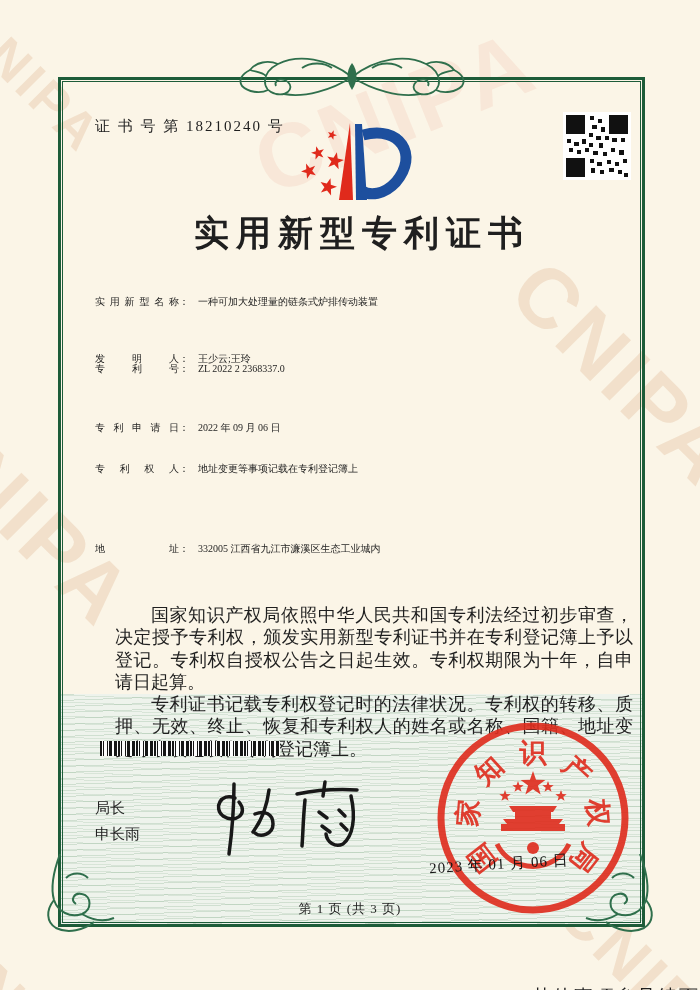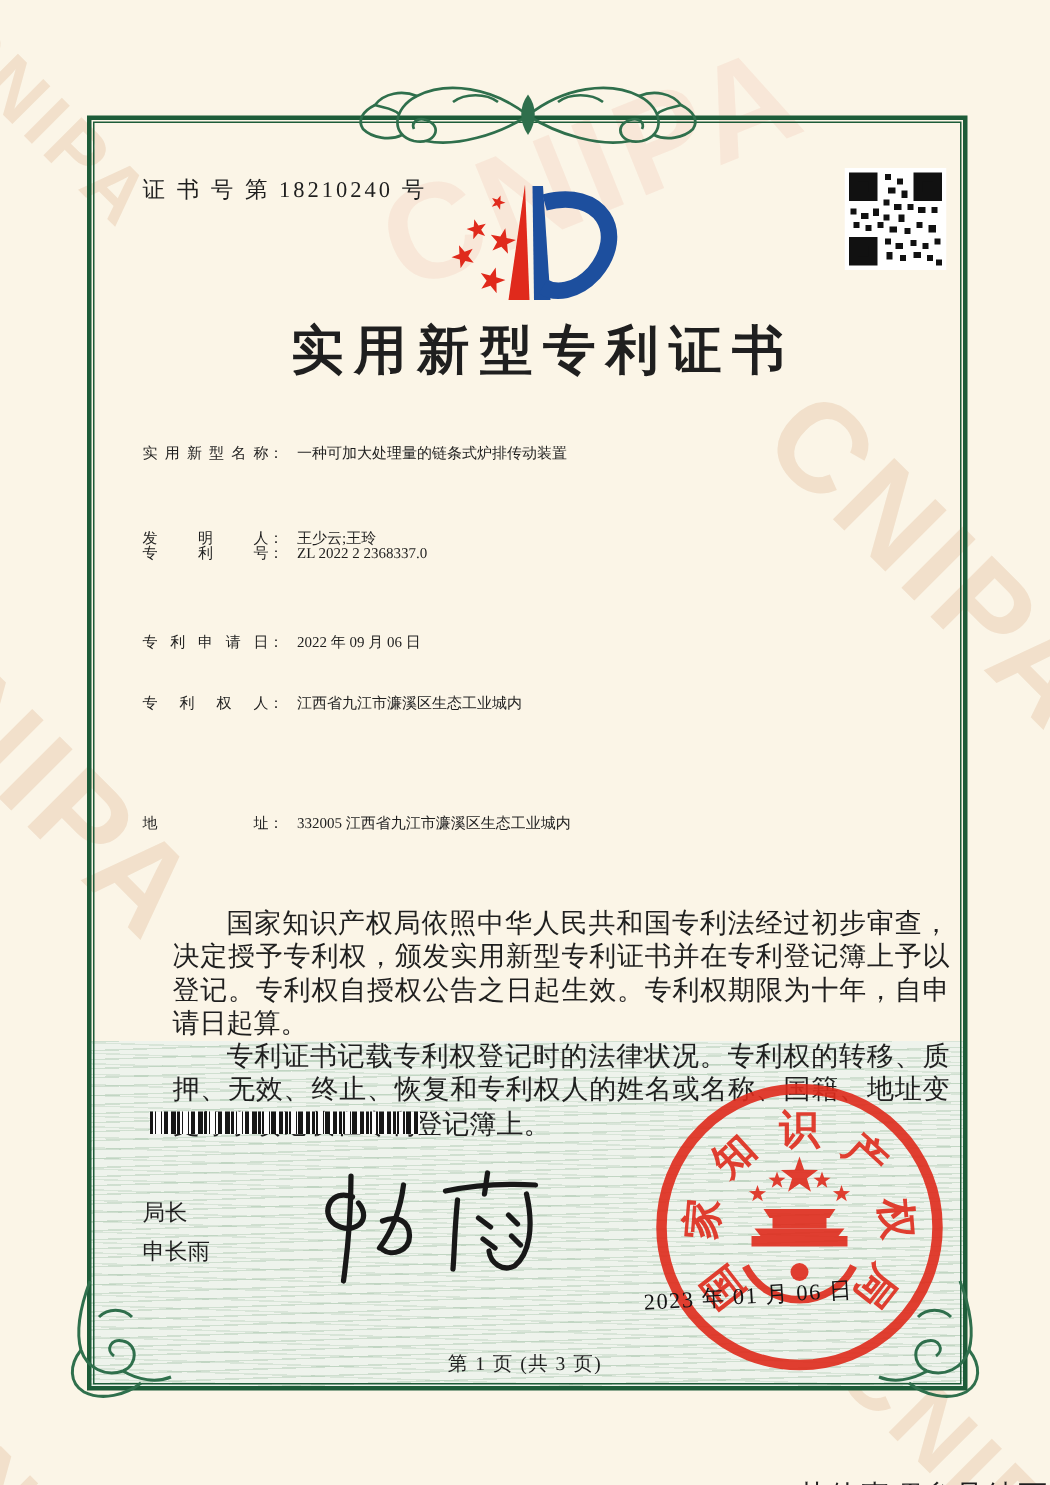--- a/index.html
+++ b/index.html
@@ -192,21 +192,21 @@
   <div class="row" style="top:340px;margin-top:12px;">
     <span class="flabel">发明人</span><span>：</span><span class="fvalue">王少云;王玲</span>
   </div>
   <div class="row" style="top:362px;">
     <span class="flabel">专利号</span><span>：</span><span class="fvalue">ZL 2022 2 2368337.0</span>
   </div>
   <div class="row" style="top:421px;">
     <span class="flabel">专利申请日</span><span>：</span><span class="fvalue">2022 年 09 月 06 日</span>
   </div>
   <div class="row" style="top:462px;">
-    <span class="flabel">专利权人</span><span>：</span><span class="fvalue">江西省九江市濂溪区生态工业城内</span>
+    <span class="flabel">专利权人</span><span>：</span><span class="fvalue">地址变更等事项记载在专利登记簿上</span>
   </div>
   <div class="row" style="top:502px;margin-top:40px;">
     <span class="flabel">地址</span><span>：</span><span class="fvalue">332005 江西省九江市濂溪区生态工业城内</span>
   </div>
 
   <div class="abs paras">
     <p>国家知识产权局依照中华人民共和国专利法经过初步审查，决定授予专利权，颁发实用新型专利证书并在专利登记簿上予以登记。专利权自授权公告之日起生效。专利权期限为十年，自申请日起算。</p>
     <p>专利证书记载专利权登记时的法律状况。专利权的转移、质押、无效、终止、恢复和专利权人的姓名或名称、国籍、地址变更等事项记载在专利登记簿上。</p>
   </div>
 

